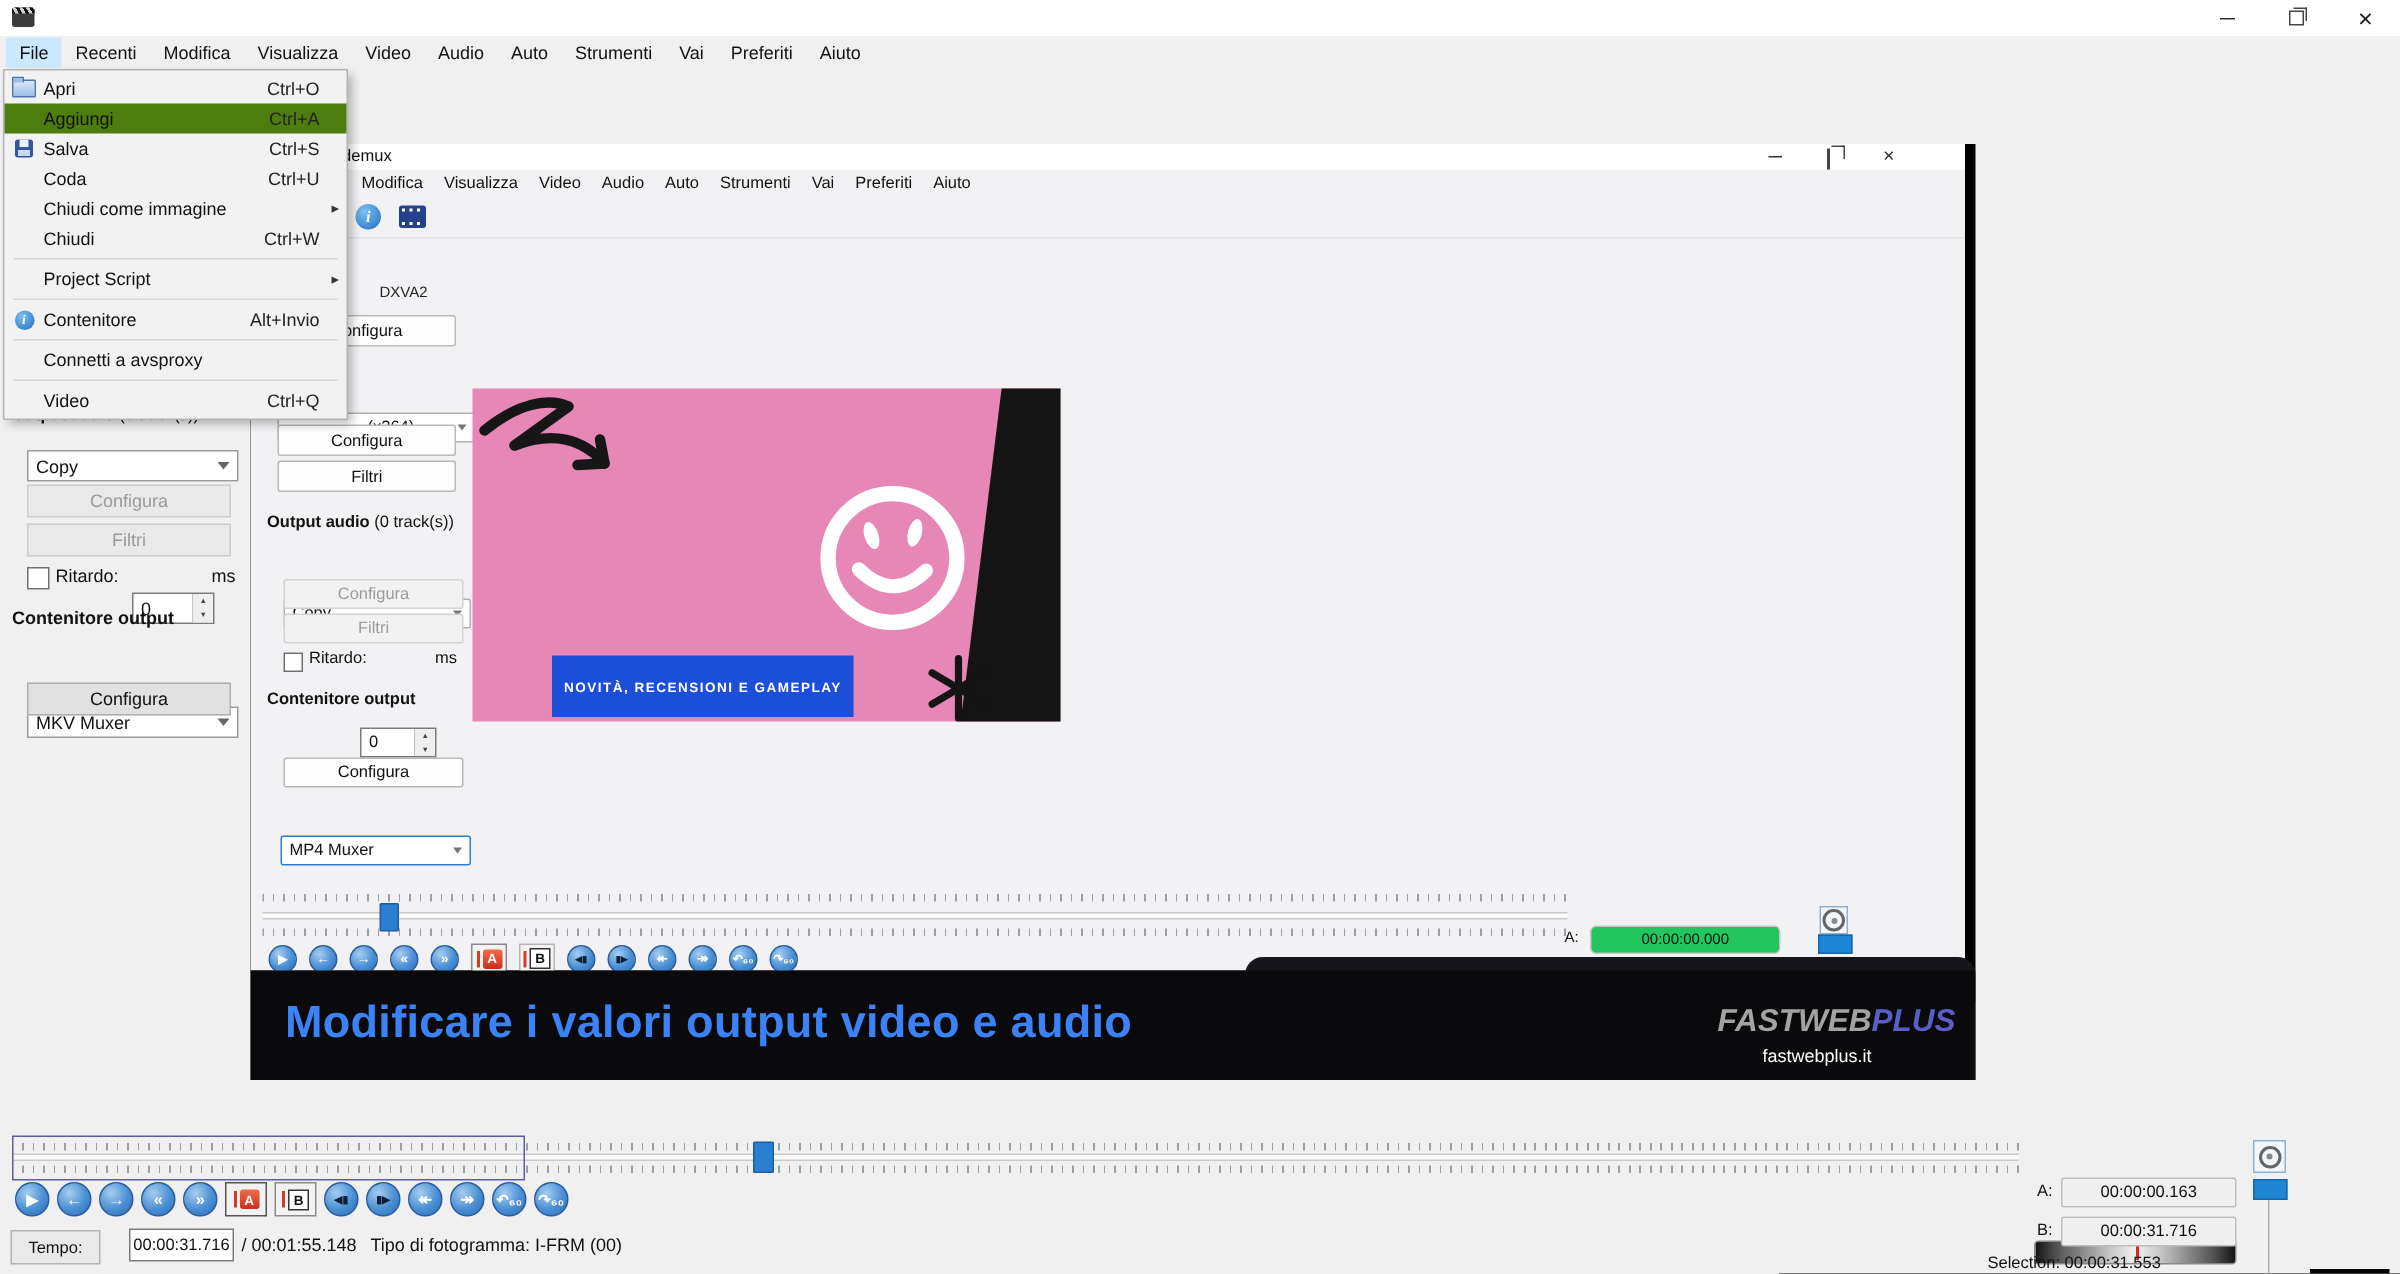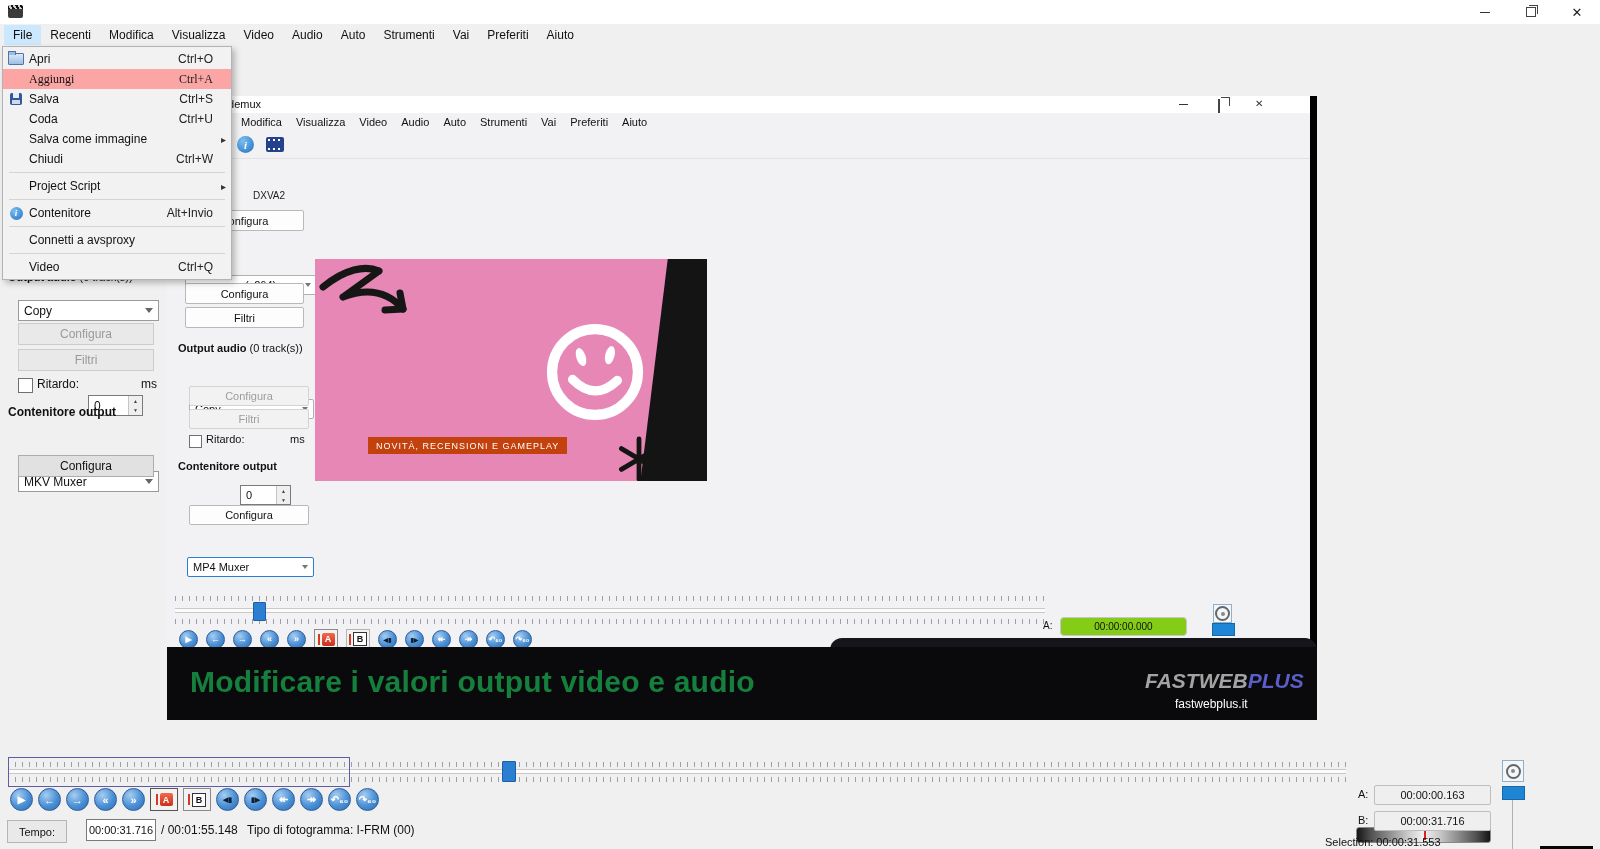--- a/index.html
+++ b/index.html
@@ -18,21 +18,21 @@
   .restore{width:8px;height:8px;border:1px solid #444;position:relative;background:#fff;}
   .restore::before{content:"";position:absolute;left:2px;top:-3px;width:8px;height:8px;border:1px solid #444;border-left:none;border-bottom:none;}
   
   .menubar{left:0;top:24px;width:1600px;height:22px;display:flex;align-items:center;padding-left:4px;font-size:12px;}
   .menubar .mi{padding:3px 9px;}
   .menubar .mi.active{background:#cce8ff;}
   
   .filemenu{left:2px;top:46px;width:228px;background:#f2f2f2;border:1px solid #b3b3b3;
      box-shadow:3px 3px 6px rgba(0,0,0,.25);z-index:100;padding:2px 0;font-size:12px;}
   .fm-row{height:20px;display:flex;align-items:center;position:relative;}
-  .fm-row.hl{background:#fca5a5;font-family:Liberation Serif, serif;}
+  .fm-row.hl{background:#4d7c0f;}
   .fm-ic{width:26px;display:flex;justify-content:center;align-items:center;flex:0 0 26px;}
   .fm-label{flex:1;}
   .fm-sc{padding-right:18px;color:#222;}
   .fm-sub{position:absolute;right:5px;font-size:10px;color:#333;}
   .fm-sep{height:1px;background:#d4d4d4;margin:3px 6px;}
   .ic-folder{width:14px;height:10px;background:linear-gradient(#dce9f8,#9dbfe6);border:1px solid #4f74a8;border-radius:1px;position:relative;}
   .ic-folder::before{content:"";position:absolute;left:-1px;top:-3px;width:6px;height:3px;background:#9dbfe6;border:1px solid #4f74a8;border-bottom:none;border-radius:1px 1px 0 0;}
   .ic-floppy{width:12px;height:12px;background:#35569b;border-radius:2px;position:relative;}
   .ic-floppy::before{content:"";position:absolute;left:3px;top:0;width:6px;height:5px;background:#e8eef8;}
   .ic-floppy::after{content:"";position:absolute;left:2px;bottom:1px;width:8px;height:4px;background:#cdd9ee;}
@@ -87,31 +87,31 @@
   .ibtn.disabled{color:#9d9d9d;background:#f2f2f2;border-color:#d3d3d3;}
   .icombo{background:#fff;border:1px solid #b0b0b0;border-radius:2px;font-size:11px;display:flex;align-items:center;padding-left:5px;position:relative;}
   .icombo.focus{border-color:#2a7fd3;}
   .icombo .chev{position:absolute;right:5px;top:50%;margin-top:-2px;border-left:3.5px solid transparent;border-right:3.5px solid transparent;border-top:4px solid #777;}
   .ibold{font-weight:bold;font-size:11px;}
   .ic-i-circle{width:17px;height:17px;border-radius:50%;background:radial-gradient(circle at 35% 30%,#7cc0f2,#1f6fc0);
      color:#fff;font-weight:bold;font-style:italic;font-family:"Liberation Serif",serif;font-size:11px;display:flex;align-items:center;justify-content:center;}
   .ic-film{width:18px;height:15px;background:#24418c;border-radius:2px;position:relative;}
   .ic-film::before{content:"";position:absolute;left:2px;top:2px;width:2px;height:2px;background:#fff;box-shadow:5px 0 #fff,10px 0 #fff;}
   .ic-film::after{content:"";position:absolute;left:2px;bottom:2px;width:2px;height:2px;background:#fff;box-shadow:5px 0 #fff,10px 0 #fff;}
-  .itime{background:#84cc16;border:1px solid #c6c6c6;border-radius:4px;font-size:10px;display:flex;align-items:center;justify-content:center;}
+  .itime{background:#22c55e;border:1px solid #c6c6c6;border-radius:4px;font-size:10px;display:flex;align-items:center;justify-content:center;}
   
   .thumb{overflow:hidden;background:#e687b5;}
   .thumb .stripe{position:absolute;right:-28px;top:-10px;width:82px;height:260px;background:#141414;transform:skewX(-7deg);}
   .thumb .tline{position:absolute;right:190px;text-align:right;color:#fff;font-weight:800;font-size:31px;letter-spacing:.5px;white-space:nowrap;line-height:31px;transform:translateX(192px);width:0;}
-  .thumb-badge{position:absolute;background:#c2410c;color:#fff;font-size:9px;font-weight:normal;letter-spacing:1px;
-     display:flex;align-items:center;padding:0 8px;height:17px;white-space:nowrap;}
+  .thumb-badge{position:absolute;background:#1d4ed8;color:#fff;font-size:9px;font-weight:bold;letter-spacing:1px;
+     display:flex;align-items:center;padding:12px 8px;height:17px;white-space:nowrap;}
   
   .cap-round{border-radius:12px 12px 0 0;background:#15151b;}
   .banner{background:#0a0a0c;}
-  .banner-title{color:#15803d;font-size:30px;font-weight:700;letter-spacing:.2px;white-space:nowrap;}
+  .banner-title{color:#3b82f6;font-size:30px;font-weight:700;letter-spacing:.2px;white-space:nowrap;}
   .brand{font-style:italic;font-weight:800;font-size:21px;white-space:nowrap;}
   .brand .b1{color:#a3a3a3;}
   .brand .b2{color:#5a5ec9;}
   .site{color:#fff;font-size:12px;}
   
   .field{background:#fff;border:1px solid #7a7a7a;font-size:11px;display:flex;align-items:center;justify-content:center;}
   .field2{background:#efefef;border:1px solid #bdbdbd;border-radius:2px;font-size:11px;display:flex;align-items:center;justify-content:center;}
   .stext{font-size:12px;color:#111;white-space:nowrap;}
   .clip-head{overflow:hidden;white-space:nowrap;}
 </style>
@@ -316,21 +316,21 @@
     <span class="fm-label">Salva</span>
     <span class="fm-sc">Ctrl+S</span>
   </div>
   <div class="fm-row">
     <span class="fm-ic"></span>
     <span class="fm-label">Coda</span>
     <span class="fm-sc">Ctrl+U</span>
   </div>
   <div class="fm-row">
     <span class="fm-ic"></span>
-    <span class="fm-label">Salva come immagine</span>
+    <span class="fm-label">Chiudi come immagine</span>
     <span class="fm-sub">▸</span>
   </div>
   <div class="fm-row">
     <span class="fm-ic"></span>
     <span class="fm-label">Chiudi</span>
     <span class="fm-sc">Ctrl+W</span>
   </div>
   <div class="fm-sep"></div>
   <div class="fm-row">
     <span class="fm-ic"></span>

